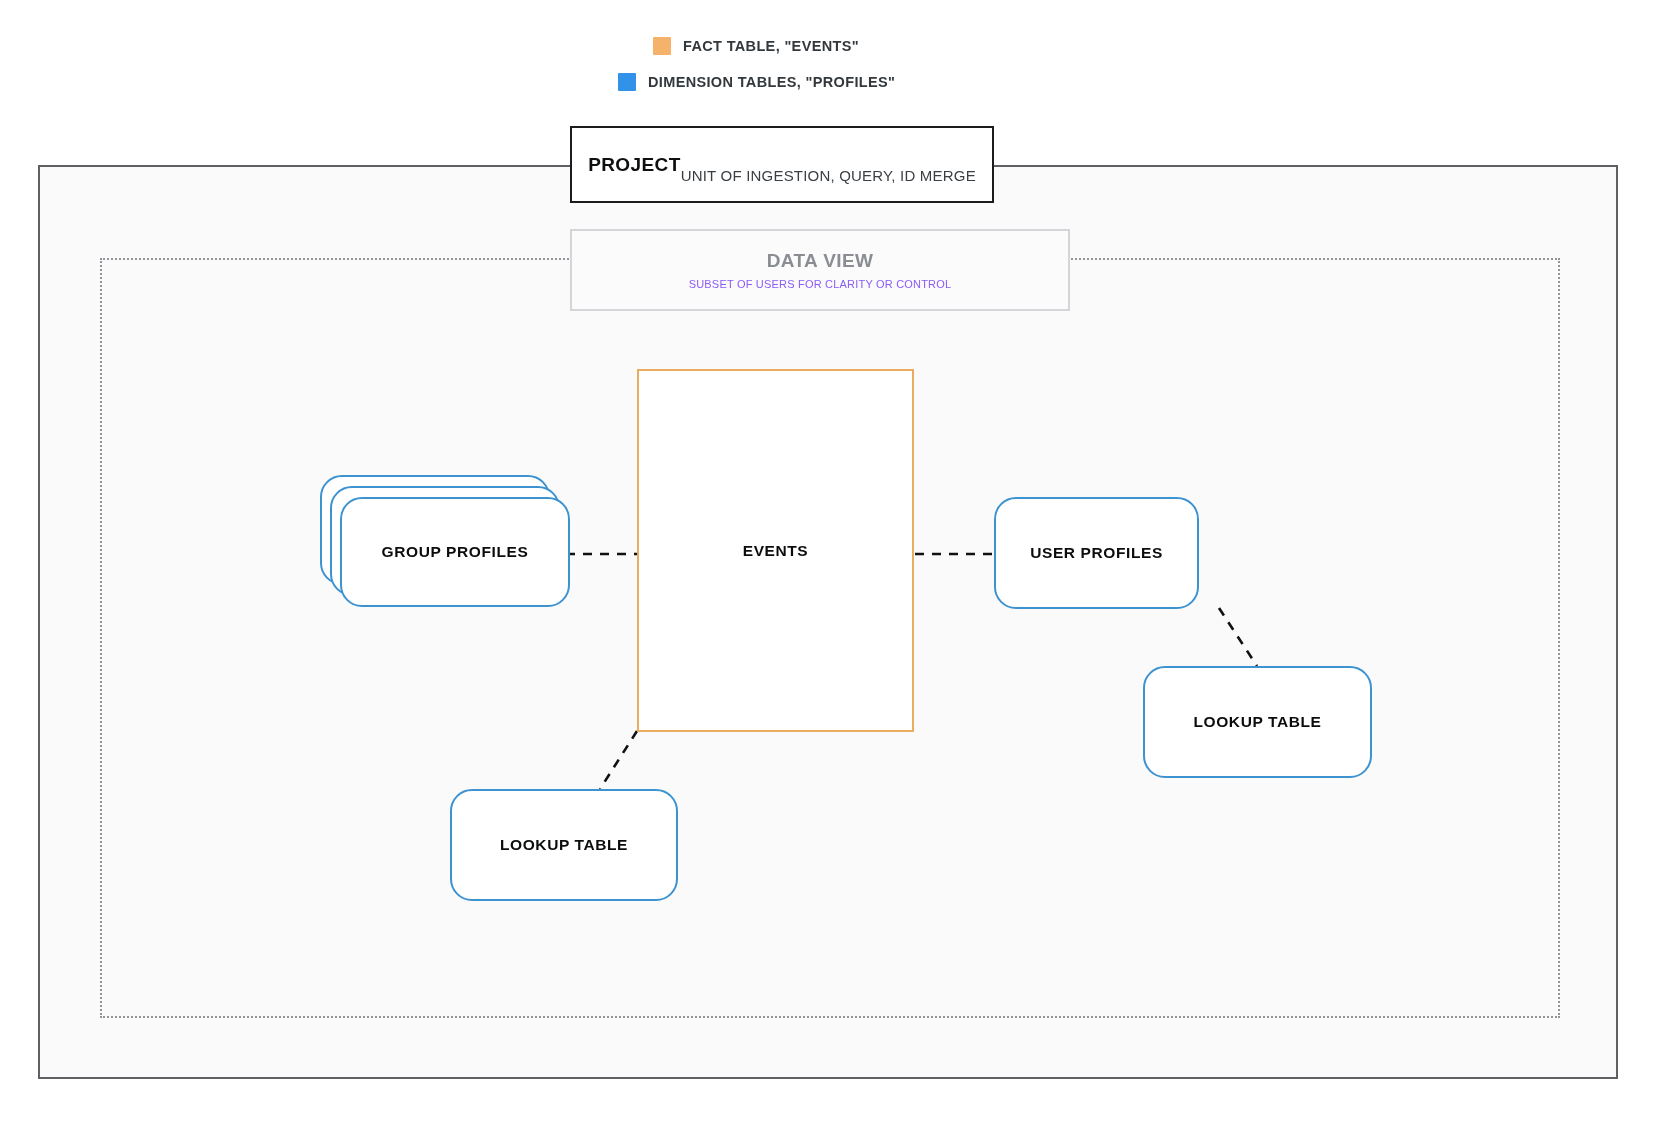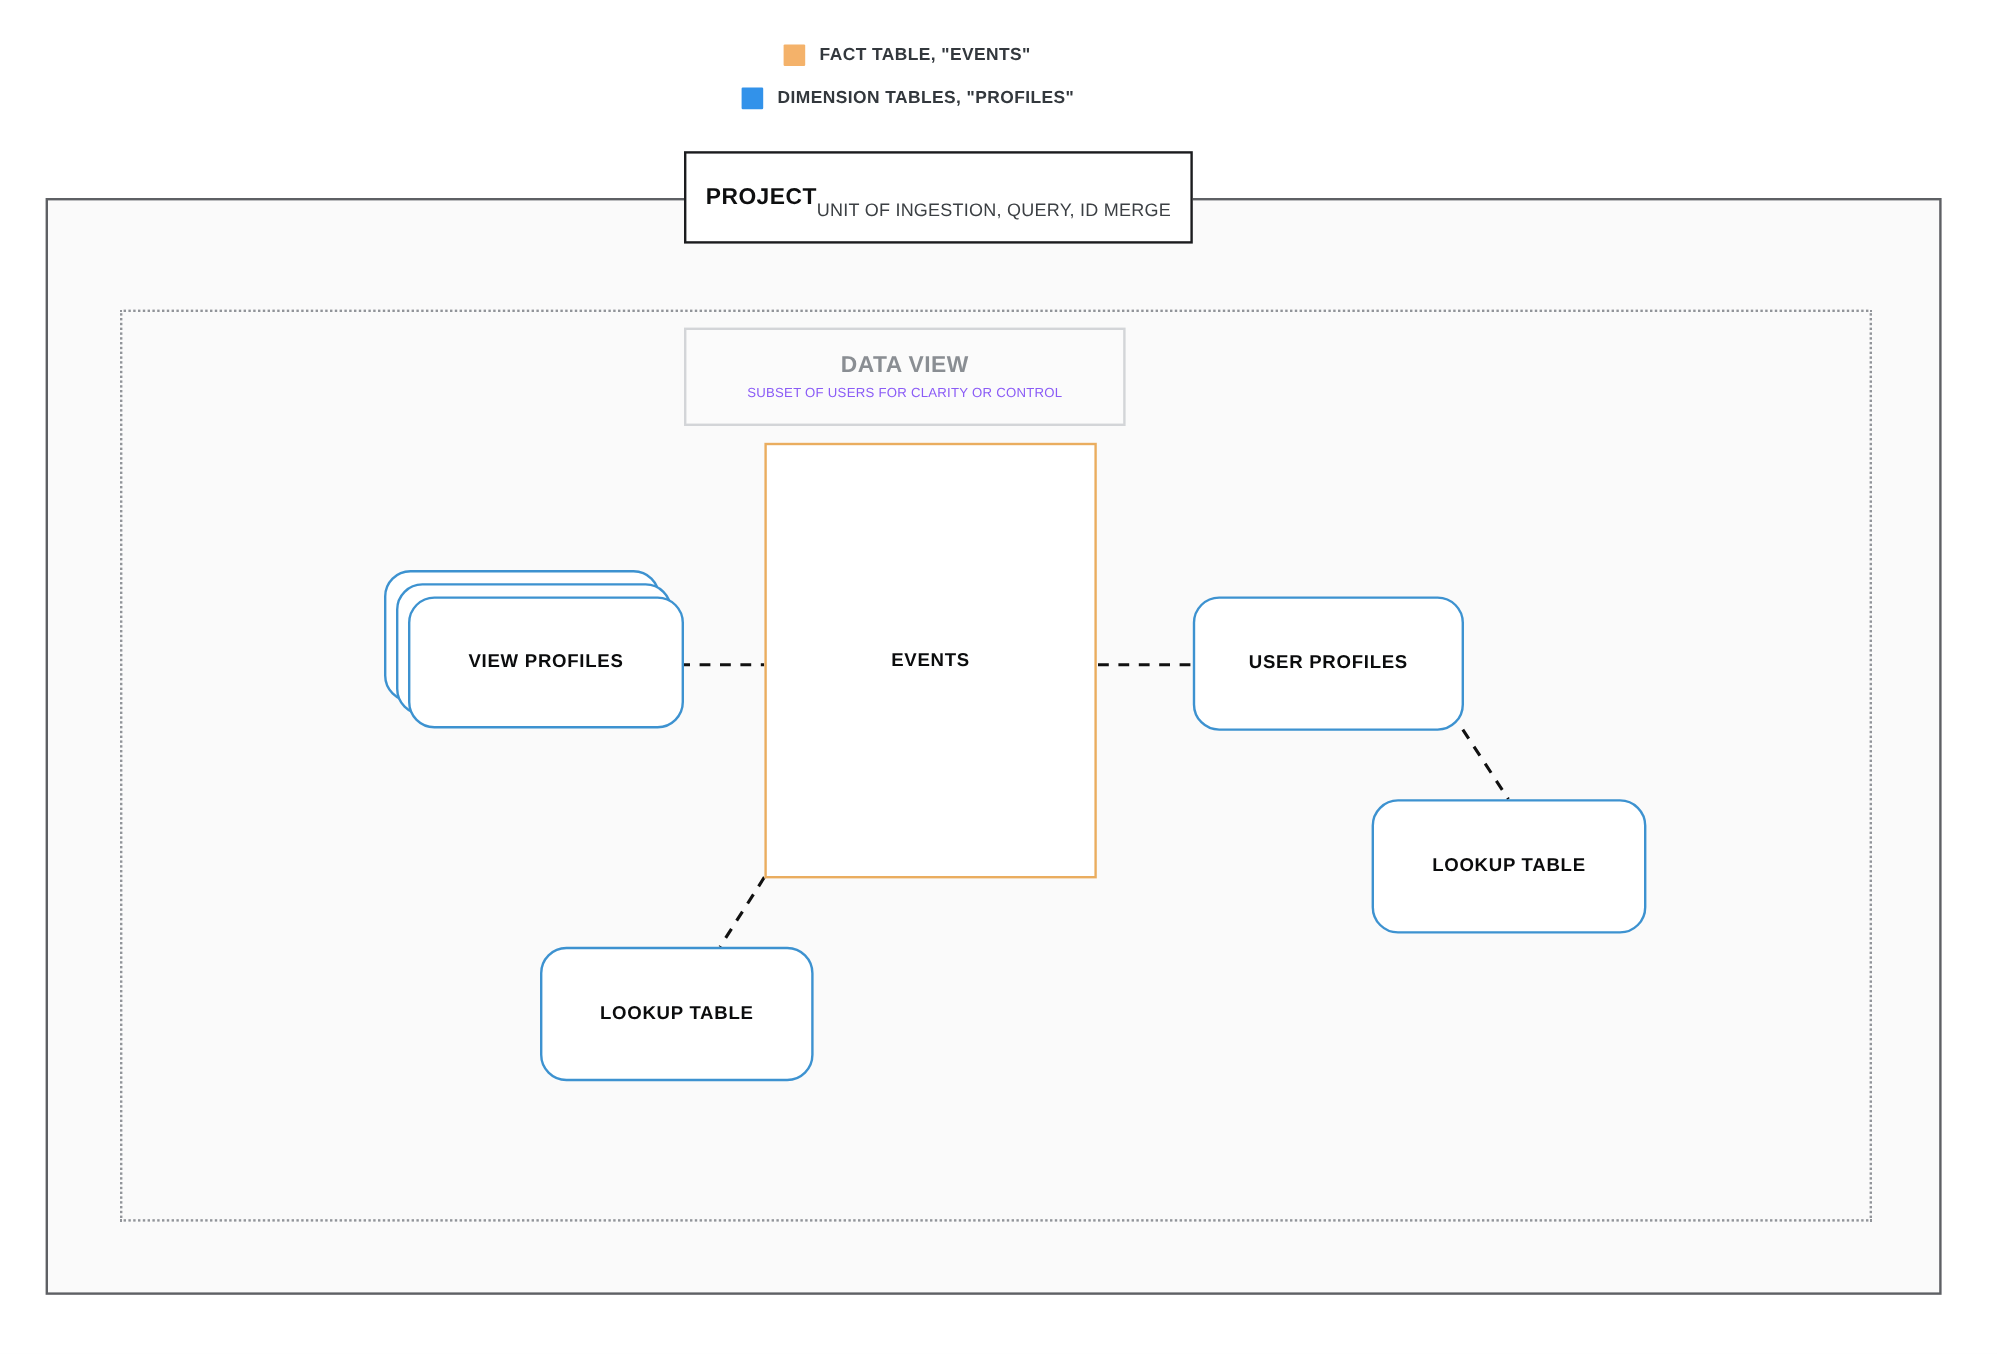--- a/index.html
+++ b/index.html
@@ -87,29 +87,28 @@
     font-size: 15px;
     color: #3b3f43;
     letter-spacing: 0.2px;
     margin-top: 21px;
   }
 
   
   #dataview-box {
     position: absolute;
     left: 570px; top: 229px;
-    width: 368px; height: 82px;
+    width: 500px; height: 82px;
     background: #fbfbfb;
     border: 2px solid #d3d5d8;
     display: flex;
     flex-direction: column;
     align-items: center;
     justify-content: center;
     z-index: 30;
-    margin-top: 44px;
   }
   #dataview-box .bx-title {
     font-size: 19px;
     font-weight: bold;
     color: #8a8e93;
     letter-spacing: 0.4px;
   }
   #dataview-box .bx-sub {
     font-size: 11px;
     color: #8b5cf6;
@@ -151,21 +150,21 @@
     border: 2px solid #eaad5f;
   }
 
   
   .node-dim {
     border: 2px solid #3d92d0;
     border-radius: 22px;
   }
   #node-user-profiles {
     left: 994px; top: 497px;
-    width: 226px; height: 112px;
+    width: 205px; height: 112px;
   }
   #node-lookup-right {
     left: 1143px; top: 666px;
     width: 229px; height: 112px;
   }
   #node-lookup-left {
     left: 450px; top: 789px;
     width: 228px; height: 112px;
   }
 
@@ -219,21 +218,21 @@
   </svg>
 
   <div class="node" id="node-events">
     <span class="node-label">EVENTS</span>
   </div>
 
   <div id="group-profiles-stack">
     <div class="stack-card c1"></div>
     <div class="stack-card c2"></div>
     <div class="stack-card c3">
-      <span class="node-label">VIEW PROFILES</span>
+      <span class="node-label">GROUP PROFILES</span>
     </div>
   </div>
 
   <div class="node node-dim" id="node-user-profiles">
     <span class="node-label">USER PROFILES</span>
   </div>
 
   <div class="node node-dim" id="node-lookup-right">
     <span class="node-label">LOOKUP TABLE</span>
   </div>

